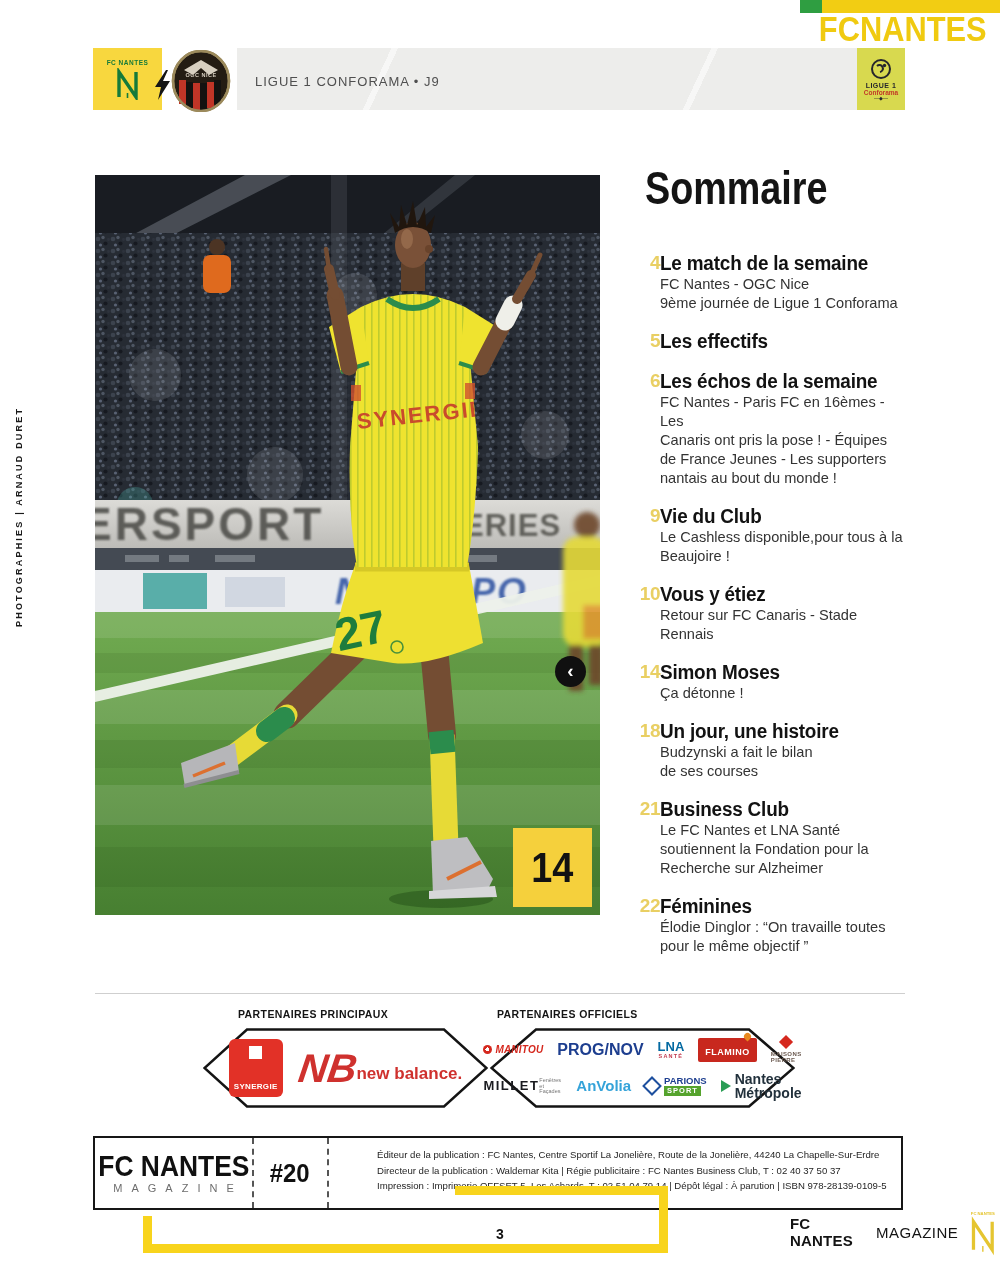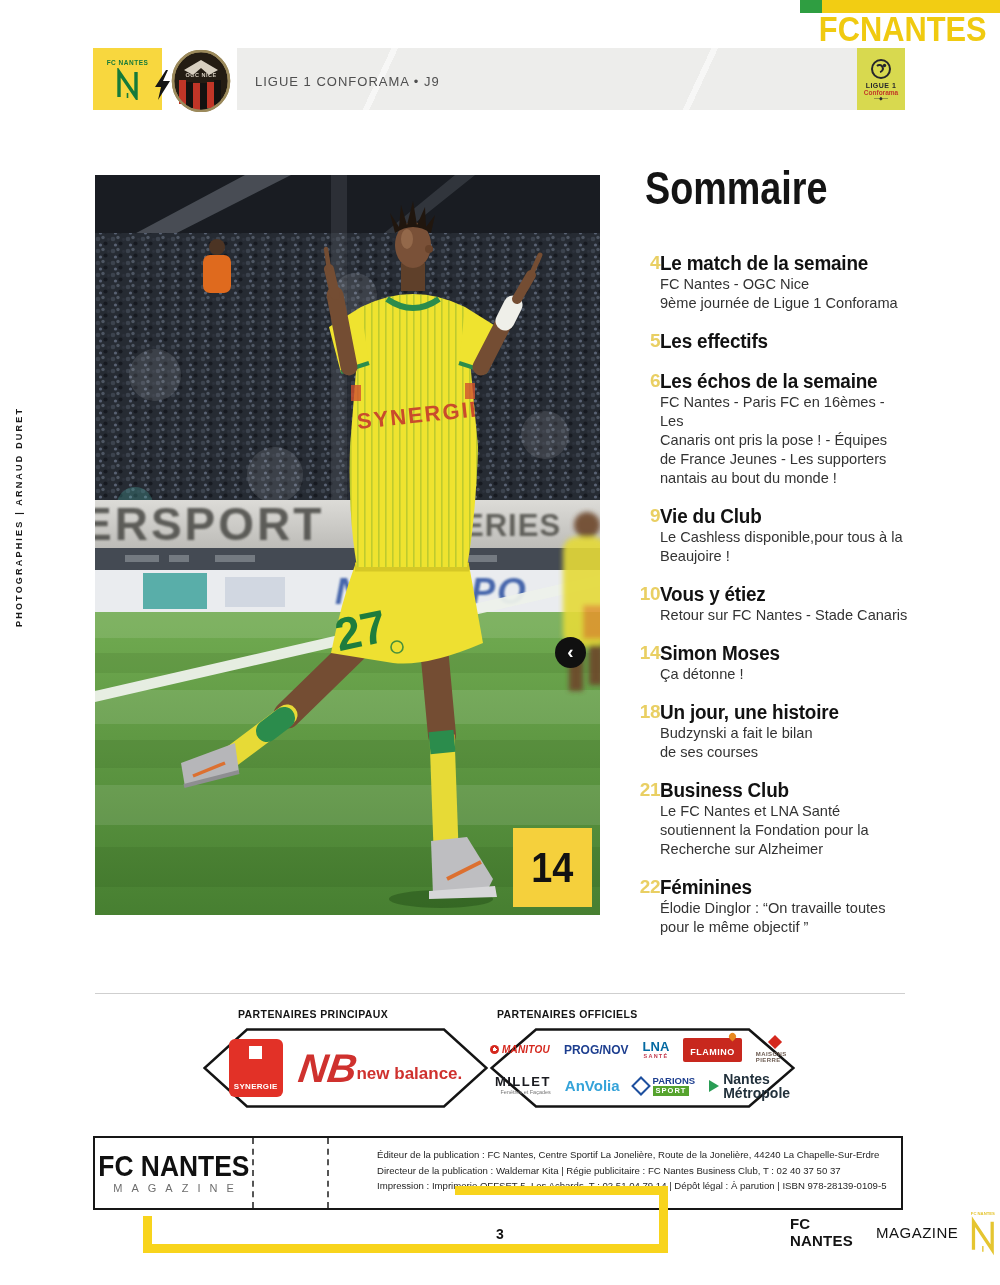--- a/index.html
+++ b/index.html
@@ -70,32 +70,32 @@
   .synergie .sq{width:13px;height:13px;background:#fff;}
   .synergie .lbl{font-size:8px;font-weight:900;color:#fff;letter-spacing:.3px;}
   .nb{display:flex;align-items:flex-end;margin-left:16px;}
   .nb .glyph{font-size:40px;font-weight:900;font-style:italic;color:#cf312e;line-height:.8;transform:skewX(-8deg);}
   .nb .txt{font-size:17px;font-weight:bold;color:#cf312e;}
   .logo-rows{display:flex;flex-direction:column;gap:9px;}
   .lrow{display:flex;align-items:center;justify-content:center;gap:14px;}
   .manitou{display:flex;align-items:center;gap:3px;}
   .manitou .dot{width:9px;height:9px;border-radius:50%;background:radial-gradient(circle at 50% 50%,#fff 0 2px,#d5281e 2px);}
   .manitou .lbl{font-size:10px;font-weight:900;font-style:italic;color:#d5281e;letter-spacing:.2px;}
-  .prognov{font-size:12px;font-weight:900;color:#1d3e8f;}
+  .prognov{font-size:16px;font-weight:900;color:#1d3e8f;}
   .lna{display:flex;flex-direction:column;align-items:center;line-height:1;}
   .lna .lbl{font-size:13px;font-weight:700;color:#0369a1;}
   .lna .sub{font-size:5.5px;font-weight:bold;color:#c23a4e;letter-spacing:1.2px;margin-top:1px;}
   .flamino{position:relative;background:#c8281e;border-radius:2px;padding:3px 7px;}
   .flamino .flame{position:absolute;right:6px;top:-5px;width:7px;height:7px;border-radius:50% 50% 50% 0;
         background:#e8891f;transform:rotate(-45deg);}
   .flamino .lbl{font-size:9px;font-weight:900;color:#fff;letter-spacing:.5px;}
   .maisons{display:flex;flex-direction:column;align-items:center;}
   .maisons .dia{width:10px;height:10px;background:#d5281e;transform:rotate(45deg);margin-bottom:4px;}
   .maisons .lbl{font-size:6px;font-weight:800;color:#6b5a50;letter-spacing:.4px;}
-  .millet{display:flex;flex-direction:column;align-items:flex-end;line-height:1;}
+  .millet{display:flex;align-items:center;line-height:1;}
   .millet .lbl{font-size:13px;font-weight:900;color:#1a1b20;letter-spacing:1.5px;}
   .millet .sub{font-size:5.5px;color:#777;margin-top:2px;}
   .anvolia{font-size:15px;font-weight:bold;color:#35a3d9;}
   .parions{display:flex;align-items:center;gap:5px;}
   .parions .dia{width:10px;height:10px;border:2.5px solid #1d4f9e;transform:rotate(45deg);}
   .parions .col{display:flex;flex-direction:column;align-items:flex-start;line-height:1;}
   .parions .lbl{font-size:9.5px;font-weight:900;color:#1d3e8f;}
   .parions .sub{font-size:7.5px;font-weight:900;color:#fff;background:#55a32d;padding:1px 3px;
         letter-spacing:1px;margin-top:1px;}
   .nmetro{display:flex;align-items:center;gap:4px;}
@@ -365,21 +365,21 @@
         <div class="toc-title">Vie du Club</div>
         <div class="toc-line">Le Cashless disponible,pour tous à la</div>
         <div class="toc-line">Beaujoire !</div>
       </div>
     </div>
 
     <div class="toc-item">
       <div class="toc-num">10</div>
       <div class="toc-body">
         <div class="toc-title">Vous y étiez</div>
-        <div class="toc-line">Retour sur FC Nantes - Stade Canaris</div>
+        <div class="toc-line">Retour sur FC Canaris - Stade Rennais</div>
       </div>
     </div>
 
     <div class="toc-item">
       <div class="toc-marker">‹</div>
       <div class="toc-num">14</div>
       <div class="toc-body">
         <div class="toc-title">Simon Moses</div>
         <div class="toc-line">Ça détonne !</div>
       </div>
@@ -483,20 +483,23 @@
       </div>
     </div>
   </div>
 
   <footer class="colophon">
     <div class="col-cell1">
       <div class="mag-title">FC NANTES</div>
       <div class="mag-sub">MAGAZINE</div>
     </div>
     <div class="col-div d1"></div>
+    <div class="col-cell2">
+      <div class="issue">#20</div>
+    </div>
     <div class="col-div d2"></div>
     <div class="col-text">
       <div>Éditeur de la publication : FC Nantes, Centre Sportif La Jonelière, Route de la Jonelière, 44240 La Chapelle-Sur-Erdre</div>
       <div>Directeur de la publication : Waldemar Kita    |    Régie publicitaire : FC Nantes Business Club, T : 02 40 37 50 37</div>
       <div>Impression : Imprimerie OFFSET 5, Les Achards, T : 02 51 04 79 14    |    Dépôt légal : À parution    |    ISBN 978-28139-0109-5</div>
     </div>
   </footer>
 
   <div class="yf yf-top"></div>
   <div class="yf yf-right"></div>

